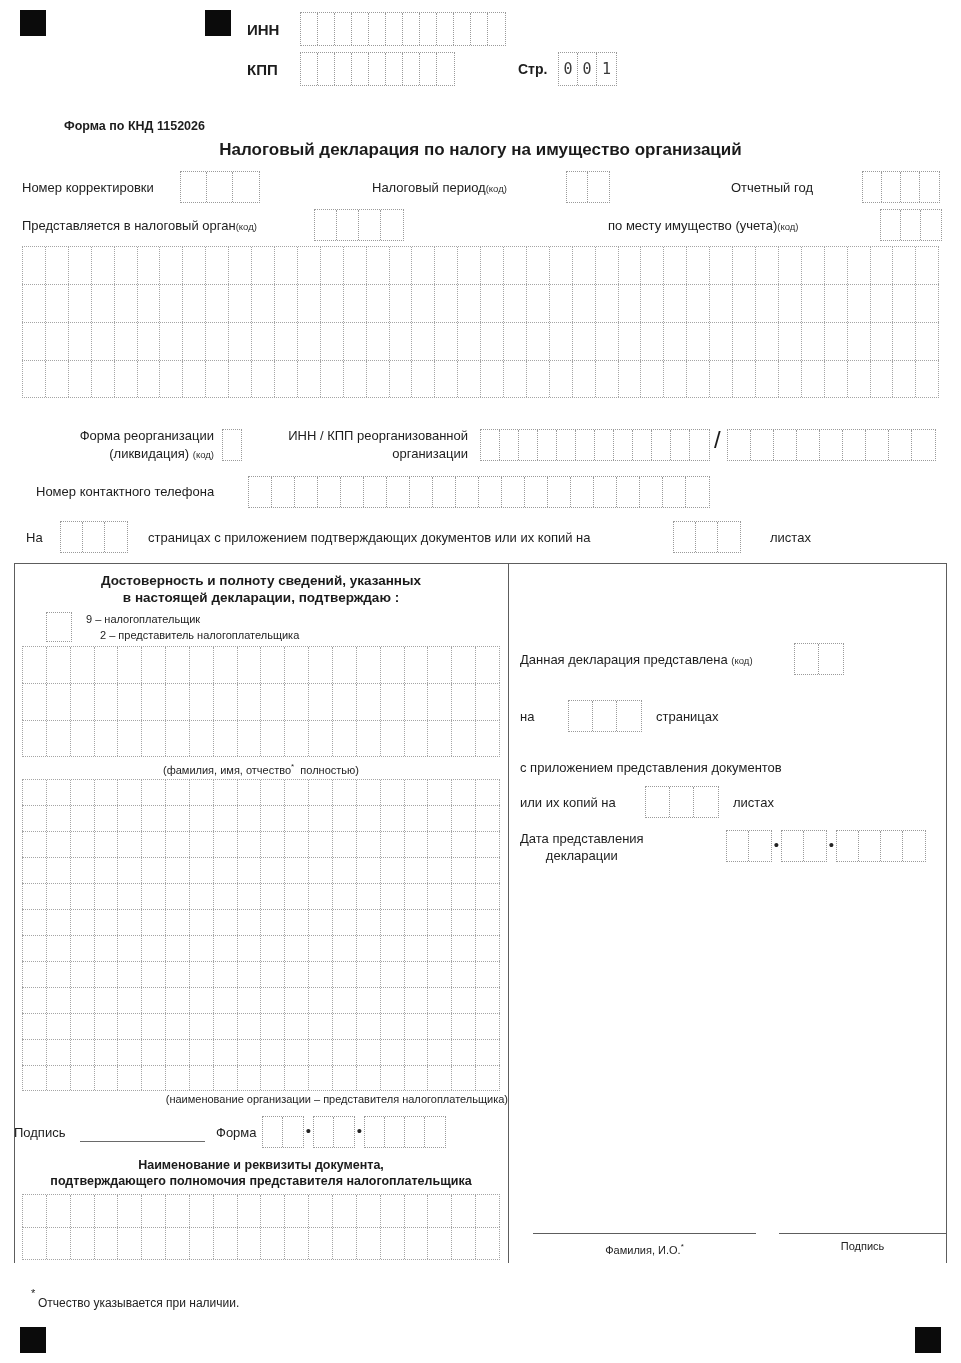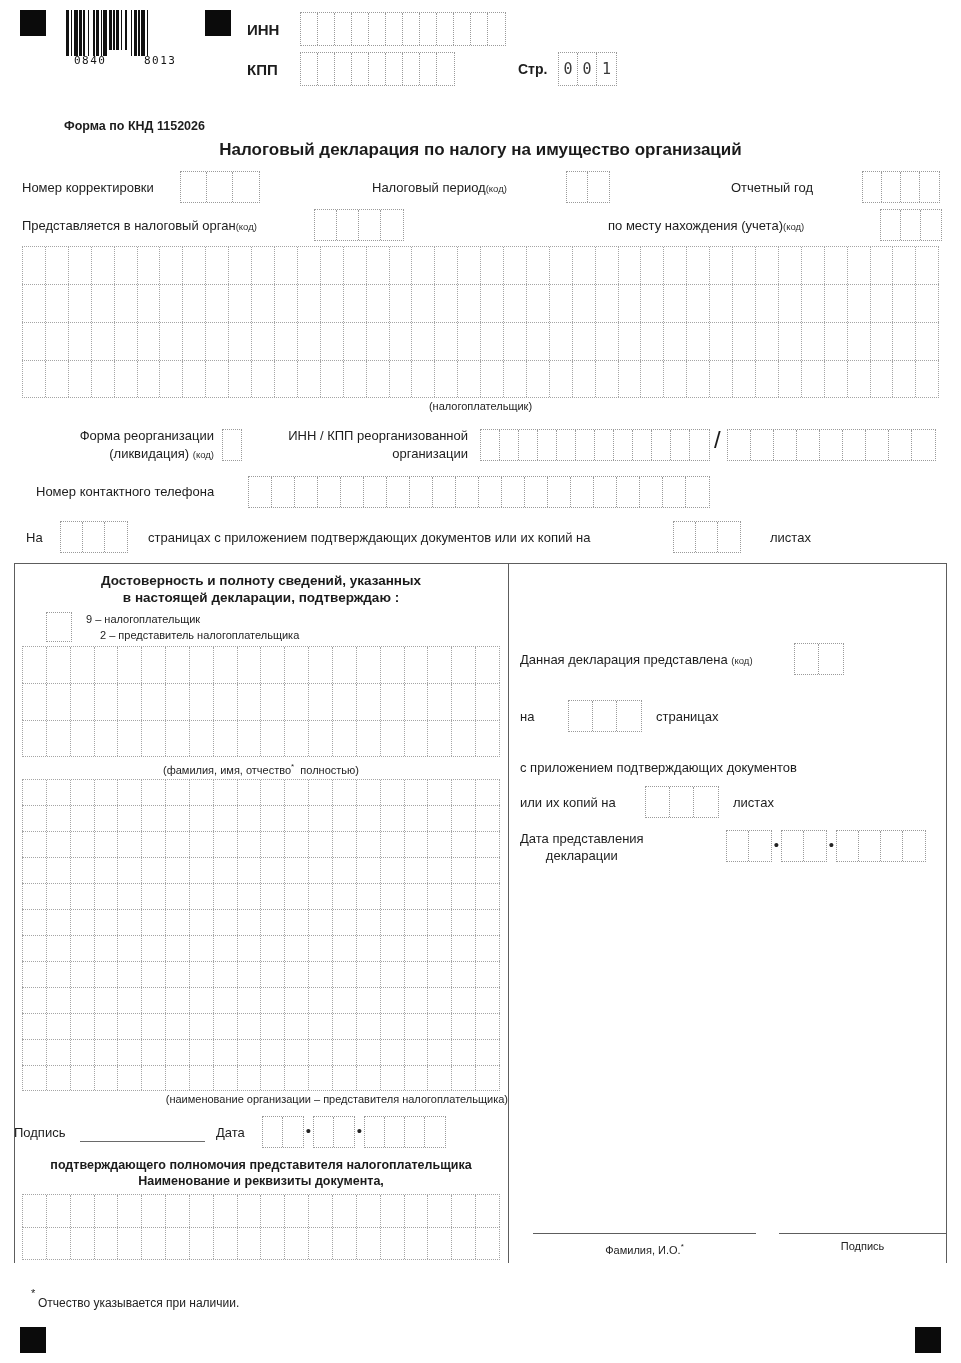--- a/index.html
+++ b/index.html
@@ -109,50 +109,20 @@
 </head>
 <body>
 
 <div class="page">
 
   <div class="abs corner" style="left:20px;top:10px;"></div>
   <div class="abs corner" style="left:205px;top:10px;"></div>
   <div class="abs corner" style="left:20px;top:1327px;"></div>
   <div class="abs corner" style="left:915px;top:1327px;"></div>
 
-  <div class="barcode-wrap">
-    <div class="barcode" id="bars">
-        <i style="left: 0px; width: 3px;"></i>
-        <i style="left: 5px; width: 1px;"></i>
-        <i style="left: 8px; width: 4px;"></i>
-        <i style="left: 13px; width: 3px;"></i>
-        <i style="left: 17px; width: 2px;"></i>
-        <i style="left: 22px; width: 1px;"></i>
-        <i style="left: 27px; width: 2px;"></i>
-        <i style="left: 30px; width: 3px;"></i>
-        <i style="left: 35px; width: 1px;"></i>
-        <i style="left: 37px; width: 4px;"></i>
-        <i style="left: 43px; width: 3px;"></i>
-        <i style="left: 47px; width: 2px;"></i>
-        <i style="left: 50px; width: 3px;"></i>
-        <i style="left: 55px; width: 1px;"></i>
-        <i style="left: 59px; width: 2px;"></i>
-        <i style="left: 65px; width: 1px;"></i>
-        <i style="left: 68px; width: 3px;"></i>
-        <i style="left: 72px; width: 2px;"></i>
-        <i style="left: 75px; width: 4px;"></i>
-        <i style="left: 81px; width: 1px;"></i>
-      </div>
-    <div class="barcode-mask"></div>
-    <div class="barcode-mask2"></div>
-    <div class="barcode-digits">
-      <span class="bc-left">0840</span>
-      <span class="bc-right">8013</span>
-    </div>
-  </div>
 
   <div class="abs txt bold" style="left:247px;top:22px;font-size:15px;">ИНН</div>
   <div class="abs cells" id="inn-cells" style="left:300px;top:12px;height:32px;">
       <b style="width: 17px; line-height: 32px;"></b>
       <b style="width: 17px; line-height: 32px;"></b>
       <b style="width: 17px; line-height: 32px;"></b>
       <b style="width: 17px; line-height: 32px;"></b>
       <b style="width: 17px; line-height: 32px;"></b>
       <b style="width: 17px; line-height: 32px;"></b>
       <b style="width: 17px; line-height: 32px;"></b>
@@ -213,21 +183,21 @@
     <span>Представляется в налоговый орган</span><span class="txt-xs" style="display:inline;">(код)</span>
   </div>
   <div class="abs cells" id="organ-cells" style="left:314px;top:209px;height:30px;">
       <b style="width: 22px; line-height: 30px;"></b>
       <b style="width: 22px; line-height: 30px;"></b>
       <b style="width: 22px; line-height: 30px;"></b>
       <b style="width: 22px; line-height: 30px;"></b>
     </div>
 
   <div class="abs txt" style="left:608px;top:218px;">
-    <span>по месту нахождения (учета)</span><span class="txt-xs" style="display:inline;">(код)</span>
+    <span>по месту имущество (учета)</span><span class="txt-xs" style="display:inline;">(код)</span>
   </div>
   <div class="abs cells" id="loc-cells" style="left:880px;top:209px;height:30px;">
       <b style="width: 20px; line-height: 30px;"></b>
       <b style="width: 20px; line-height: 30px;"></b>
       <b style="width: 20px; line-height: 30px;"></b>
     </div>
 
   <div class="abs" id="taxpayer-grid" style="left:22px;top:246px;width:917px;">
       <div class="gridrow" style="height: 38px;">
         <b></b>
@@ -391,21 +361,20 @@
         <b></b>
         <b></b>
         <b></b>
         <b></b>
         <b></b>
         <b></b>
         <b></b>
         <b></b>
       </div>
     </div>
-  <div class="abs txt-sm" style="left:0;top:400px;width:961px;text-align:center;">(налогоплательщик)</div>
 
   <div class="abs txt" style="left:36px;top:428px;text-align:right;width:178px;white-space:normal;">
     <div>Форма реорганизации</div>
     <div style="margin-top:3px;">
       <span>(ликвидация)</span>
       <span class="txt-xs" style="display:inline;">(код)</span>
     </div>
   </div>
   <div class="abs cells" id="reorg-form-cells" style="left:222px;top:429px;height:30px;">
       <b style="width: 18px; line-height: 30px;"></b>
@@ -831,43 +800,43 @@
         <b></b>
         <b></b>
         <b></b>
         <b></b>
       </div>
     </div>
   <div class="abs txt-sm" style="left:14px;top:1093px;width:494px;text-align:right;">(наименование организации – представителя налогоплательщика)</div>
 
   <div class="abs txt" style="left:14px;top:1125px;">Подпись</div>
   <div class="abs sig-line" style="left:80px;top:1141px;width:125px;"></div>
-  <div class="abs txt" style="left:216px;top:1125px;">Дата</div>
+  <div class="abs txt" style="left:216px;top:1125px;">Форма</div>
   <div class="abs" style="left:262px;top:1116px;display:flex;align-items:center;">
     <div class="cells" id="sig-day" style="height:30px;">
         <b style="width: 20px; line-height: 30px;"></b>
         <b style="width: 20px; line-height: 30px;"></b>
       </div>
     <div class="sep-dot">•</div>
     <div class="cells" id="sig-month" style="height:30px;">
         <b style="width: 20px; line-height: 30px;"></b>
         <b style="width: 20px; line-height: 30px;"></b>
       </div>
     <div class="sep-dot">•</div>
     <div class="cells" id="sig-year" style="height:30px;">
         <b style="width: 20px; line-height: 30px;"></b>
         <b style="width: 20px; line-height: 30px;"></b>
         <b style="width: 20px; line-height: 30px;"></b>
         <b style="width: 20px; line-height: 30px;"></b>
       </div>
   </div>
 
   <div class="abs bold" style="left:14px;top:1157px;width:494px;text-align:center;font-size:12.5px;line-height:16px;">
+    <div>Наименование и реквизиты документа,</div>
     <div>подтверждающего полномочия представителя налогоплательщика</div>
-    <div>Наименование и реквизиты документа,</div>
   </div>
   <div class="abs" id="doc-grid" style="left:22px;top:1194px;width:478px;">
       <div class="gridrow" style="height: 33px;">
         <b></b>
         <b></b>
         <b></b>
         <b></b>
         <b></b>
         <b></b>
         <b></b>
@@ -919,21 +888,21 @@
     </div>
 
   <div class="abs txt" style="left:520px;top:709px;">на</div>
   <div class="abs cells" id="off-pages-cells" style="left:568px;top:700px;height:30px;">
       <b style="width: 24px; line-height: 30px;"></b>
       <b style="width: 24px; line-height: 30px;"></b>
       <b style="width: 24px; line-height: 30px;"></b>
     </div>
   <div class="abs txt" style="left:656px;top:709px;">страницах</div>
 
-  <div class="abs txt" style="left:520px;top:760px;">с приложением подтверждающих документов</div>
+  <div class="abs txt" style="left:520px;top:760px;">с приложением представления документов</div>
   <div class="abs txt" style="left:520px;top:795px;">или их копий на</div>
   <div class="abs cells" id="off-copies-cells" style="left:645px;top:786px;height:30px;">
       <b style="width: 24px; line-height: 30px;"></b>
       <b style="width: 24px; line-height: 30px;"></b>
       <b style="width: 24px; line-height: 30px;"></b>
     </div>
   <div class="abs txt" style="left:733px;top:795px;">листах</div>
 
   <div class="abs txt" style="left:520px;top:830px;line-height:17px;">
     <div>Дата представления</div>

